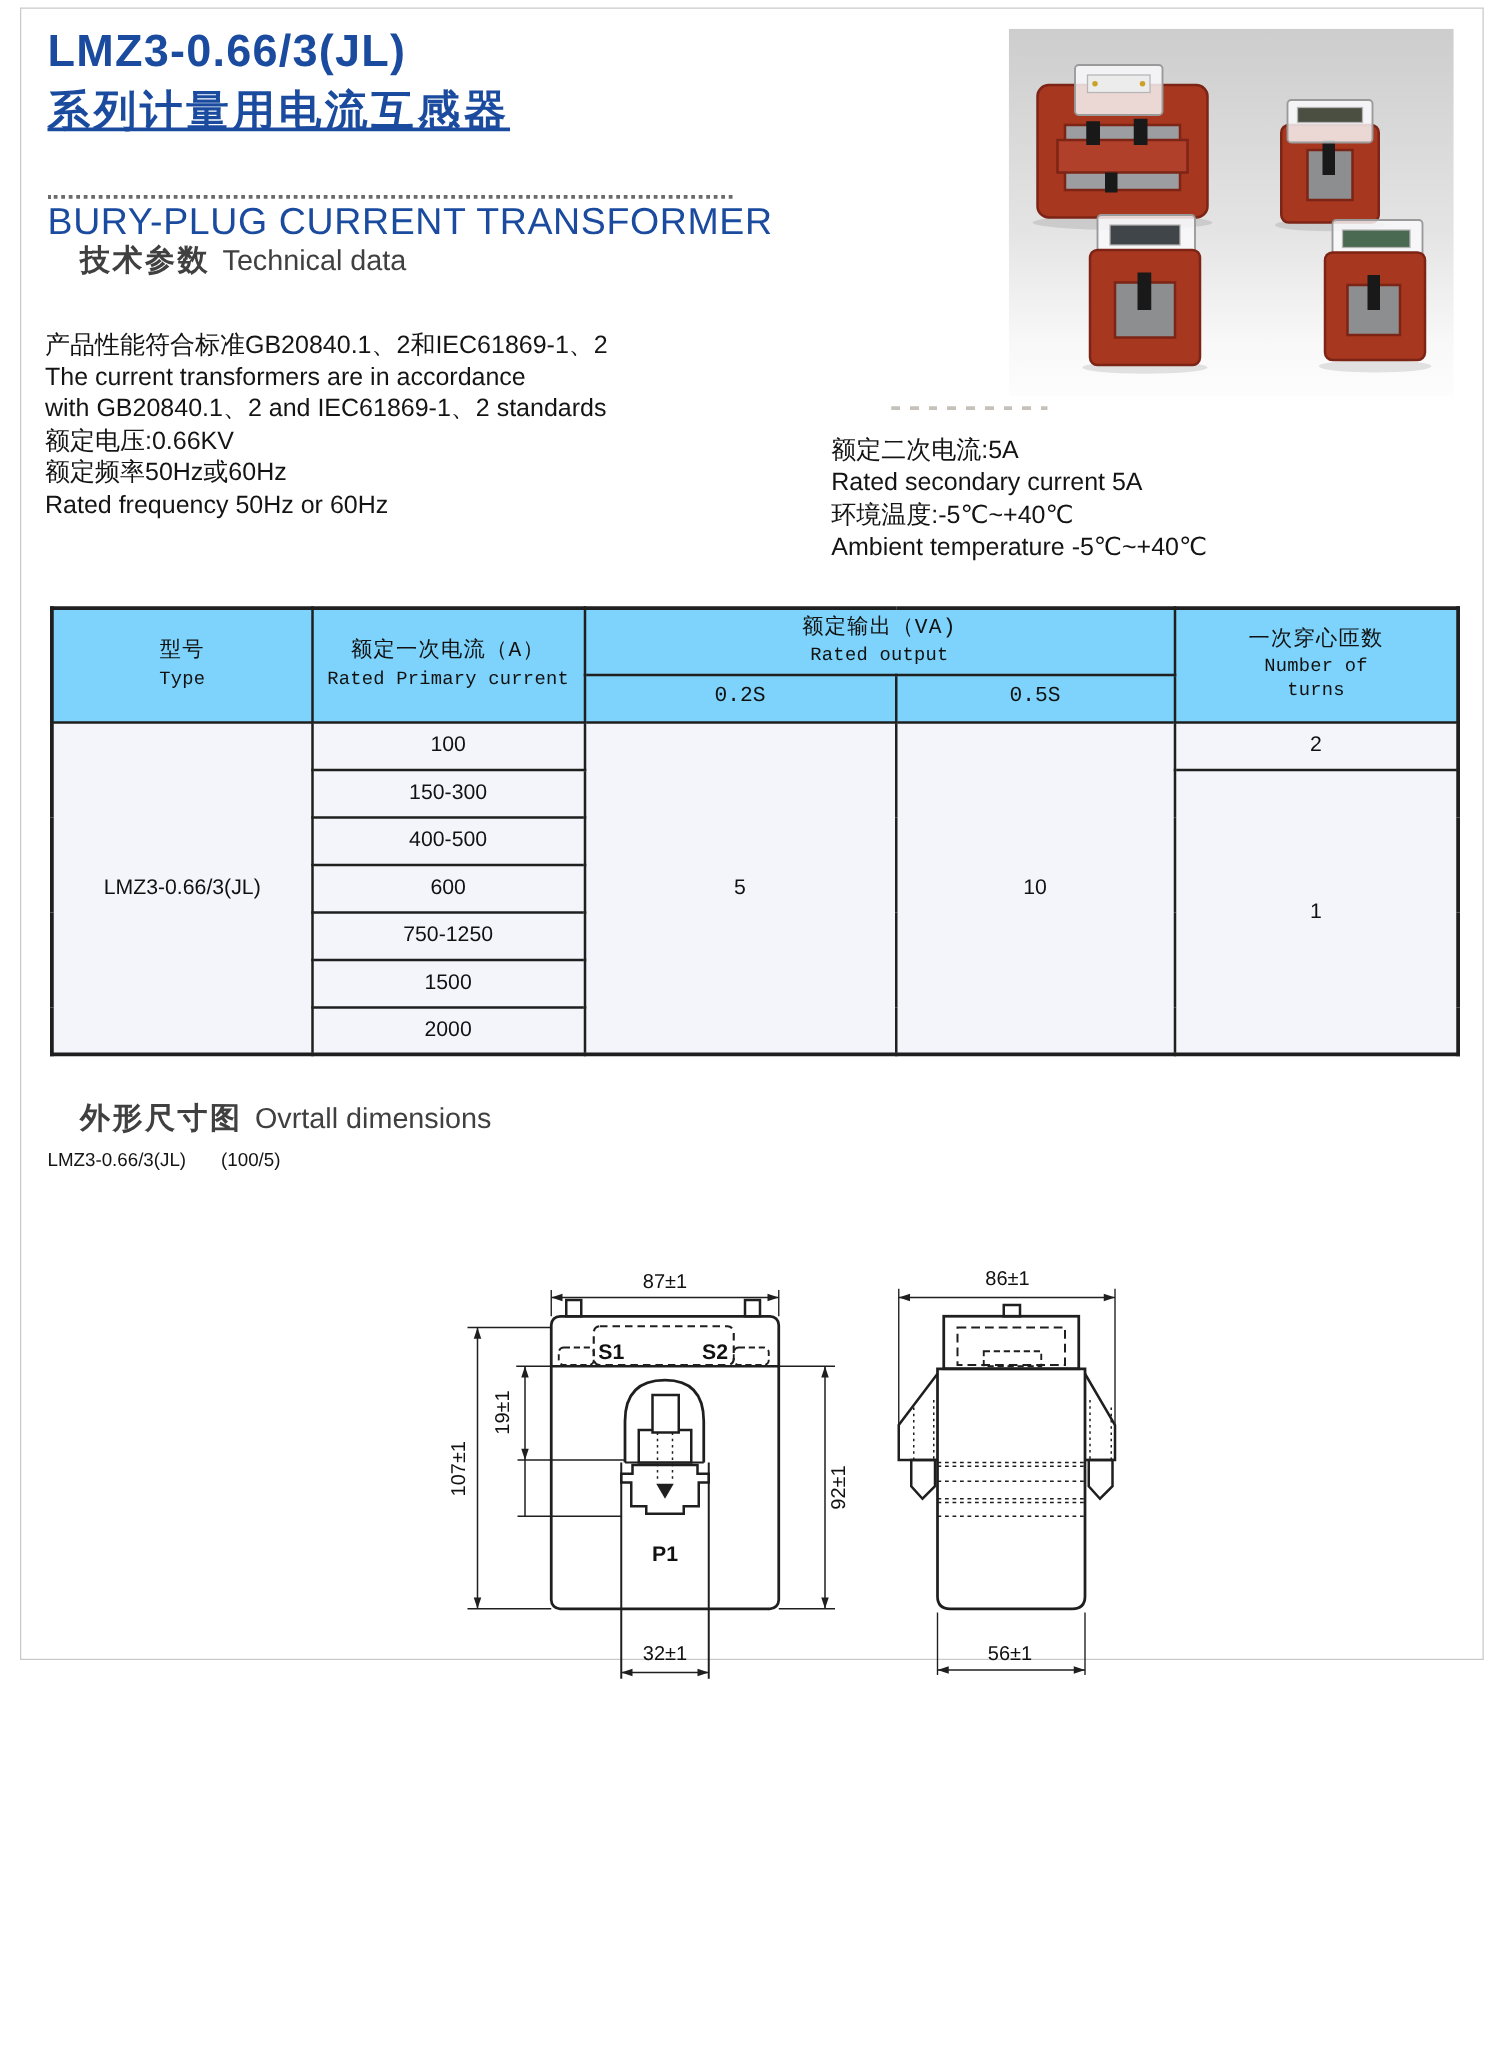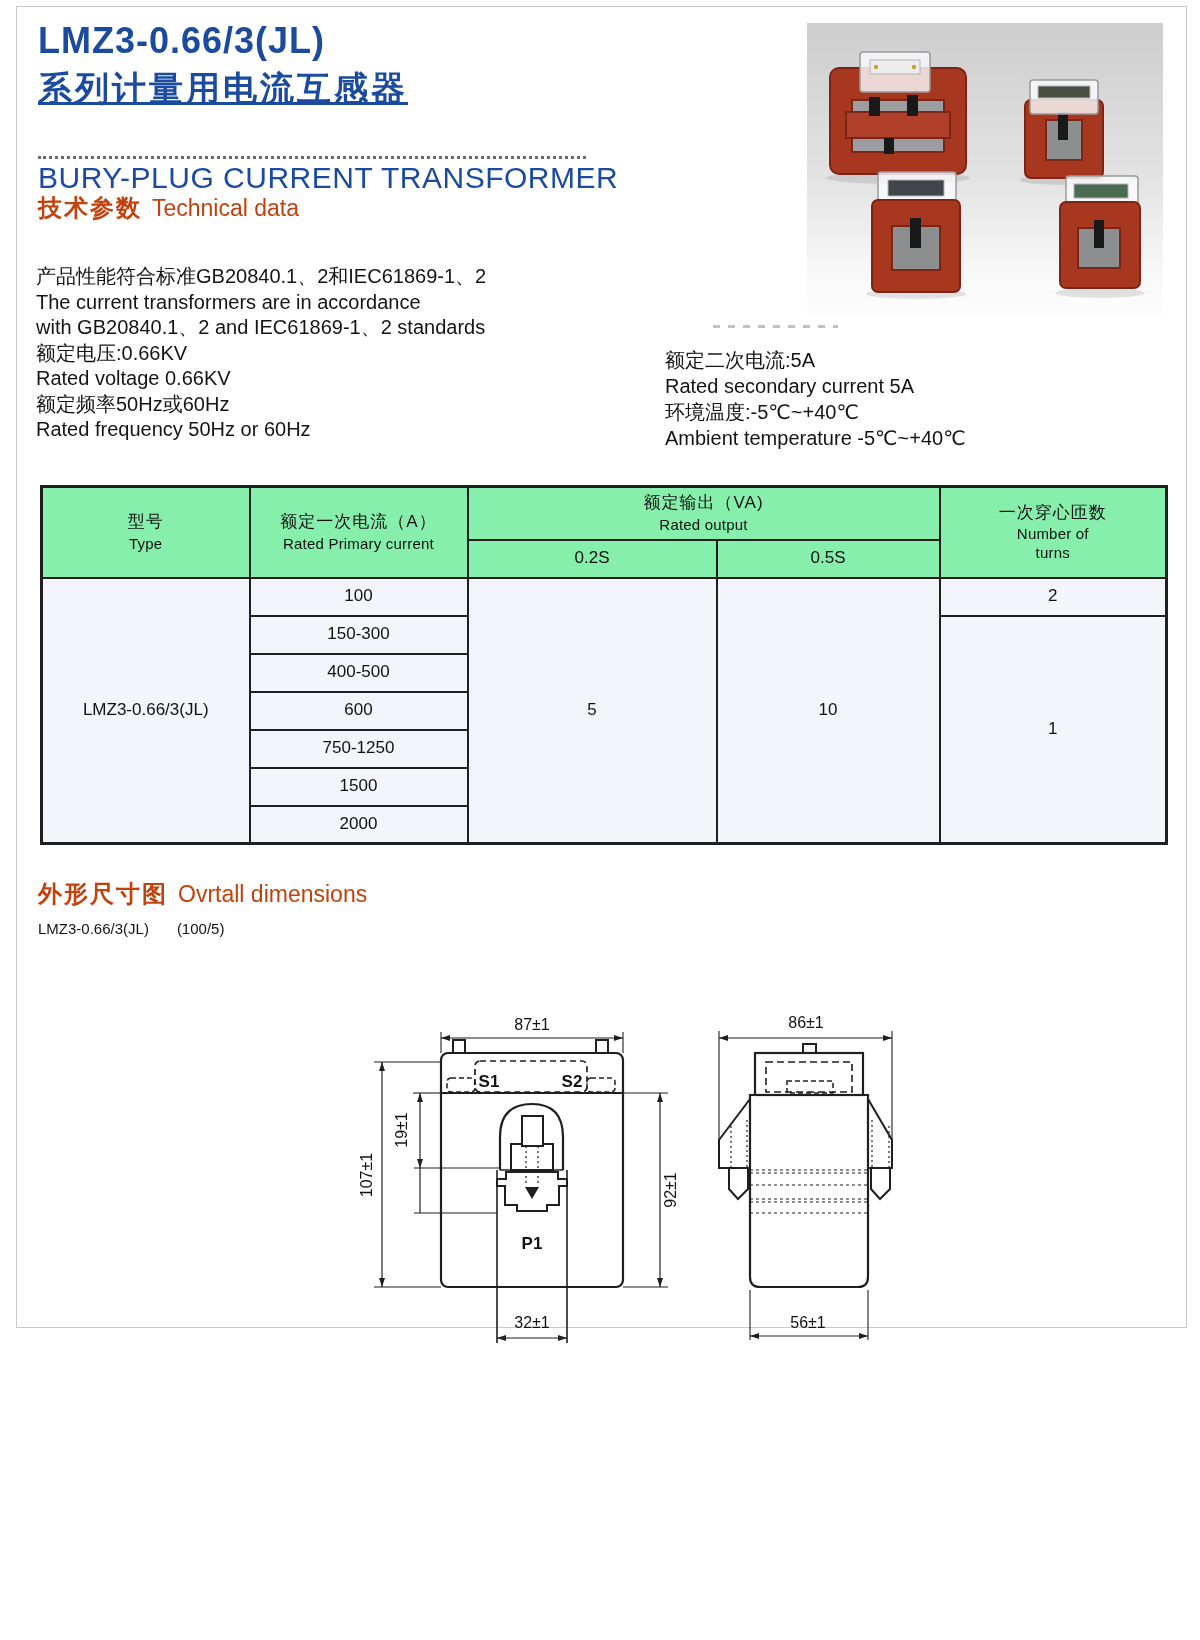--- a/index.html
+++ b/index.html
@@ -4,34 +4,34 @@
 <style>
   html,body{margin:0;padding:0;background:#fff;}
   .page{position:relative;width:1200px;height:1344px;background:#ffffff;overflow:hidden;
         font-family:"Liberation Sans","DejaVu Sans",sans-serif;color:#141414;}
   .page-frame{position:absolute;left:16px;top:6px;right:13px;bottom:16px;border:1px solid #c9c9c9;}
   .abs{position:absolute;}
   .title-model{left:38px;top:20px;font-size:36px;font-weight:bold;color:#1a4b9f;letter-spacing:1px;}
   .title-cn{left:38px;top:66px;font-size:34px;font-weight:bold;color:#1a4b9f;letter-spacing:3px;text-decoration:underline;}
   .title-en{left:38px;top:117px;font-size:30px;color:#1a4b9f;letter-spacing:0.5px;margin-top:44px;}
   .dotted-rule{left:38px;top:156px;width:548px;height:0;border-bottom:3px dotted #6a6a6a;}
-  .sec-heading{font-size:24px;color:#c2410c;}
+  .sec-heading{font-size:24px;color:#404040;margin-left:26px;}
   .sec-heading .cnb{font-weight:bold;letter-spacing:2px;}
   .sec-heading .enb{font-weight:normal;margin-left:10px;font-size:23px;}
   .tech-heading{left:38px;top:192px;}
   .tech-left{left:36px;top:264px;font-size:20px;line-height:25.5px;}
   .tech-right{left:665px;top:347px;font-size:20px;line-height:26px;}
   .remnant{left:713px;top:325px;width:125px;height:3px;opacity:.75;
            background:repeating-linear-gradient(90deg,#b3aca4 0 7px,transparent 7px 15px);}
   .photo-wrap{left:807px;top:23px;width:356px;height:294px;}
   table.spec{position:absolute;left:40px;top:485px;width:1125px;border-collapse:collapse;
              table-layout:fixed;border:3px solid #1f1f1f;}
   table.spec td{border:2px solid #1f1f1f;text-align:center;vertical-align:middle;
                 background:#f3f5fa;font-size:17px;color:#111;padding:0;line-height:1.3;}
-  table.spec tr.h td{background:#86efac;}
+  table.spec tr.h td{background:#7dd3fc;font-family:Liberation Mono, monospace;}
   table.spec .cn{font-size:17px;letter-spacing:1px;}
   table.spec .en{font-size:15px;letter-spacing:0.2px;}
   tr.hr1{height:53px;} tr.hr2{height:38px;} tr.br{height:38px;}
   .dims-heading{left:38px;top:878px;}
   .dims-subtitle{left:38px;top:920px;font-size:15px;color:#141414;}
   .dims-subtitle .ratio{margin-left:28px;}
   svg text{font-family:"Liberation Sans","DejaVu Sans",sans-serif;}
   .dwg{position:absolute;}
 </style>
 </head>
@@ -47,21 +47,20 @@
 
   <div class="abs sec-heading tech-heading">
     <span class="cnb">技术参数</span><span class="enb">Technical data</span>
   </div>
 
   <div class="abs tech-left">
     <div>产品性能符合标准GB20840.1、2和IEC61869-1、2</div>
     <div>The current transformers are in accordance</div>
     <div>with GB20840.1、2 and IEC61869-1、2 standards</div>
     <div>额定电压:0.66KV</div>
-    <div>Rated voltage 0.66KV</div>
     <div>额定频率50Hz或60Hz</div>
     <div>Rated frequency 50Hz or 60Hz</div>
   </div>
 
   <div class="abs tech-right">
     <div>额定二次电流:5A</div>
     <div>Rated secondary current 5A</div>
     <div>环境温度:-5℃~+40℃</div>
     <div>Ambient temperature -5℃~+40℃</div>
   </div>

